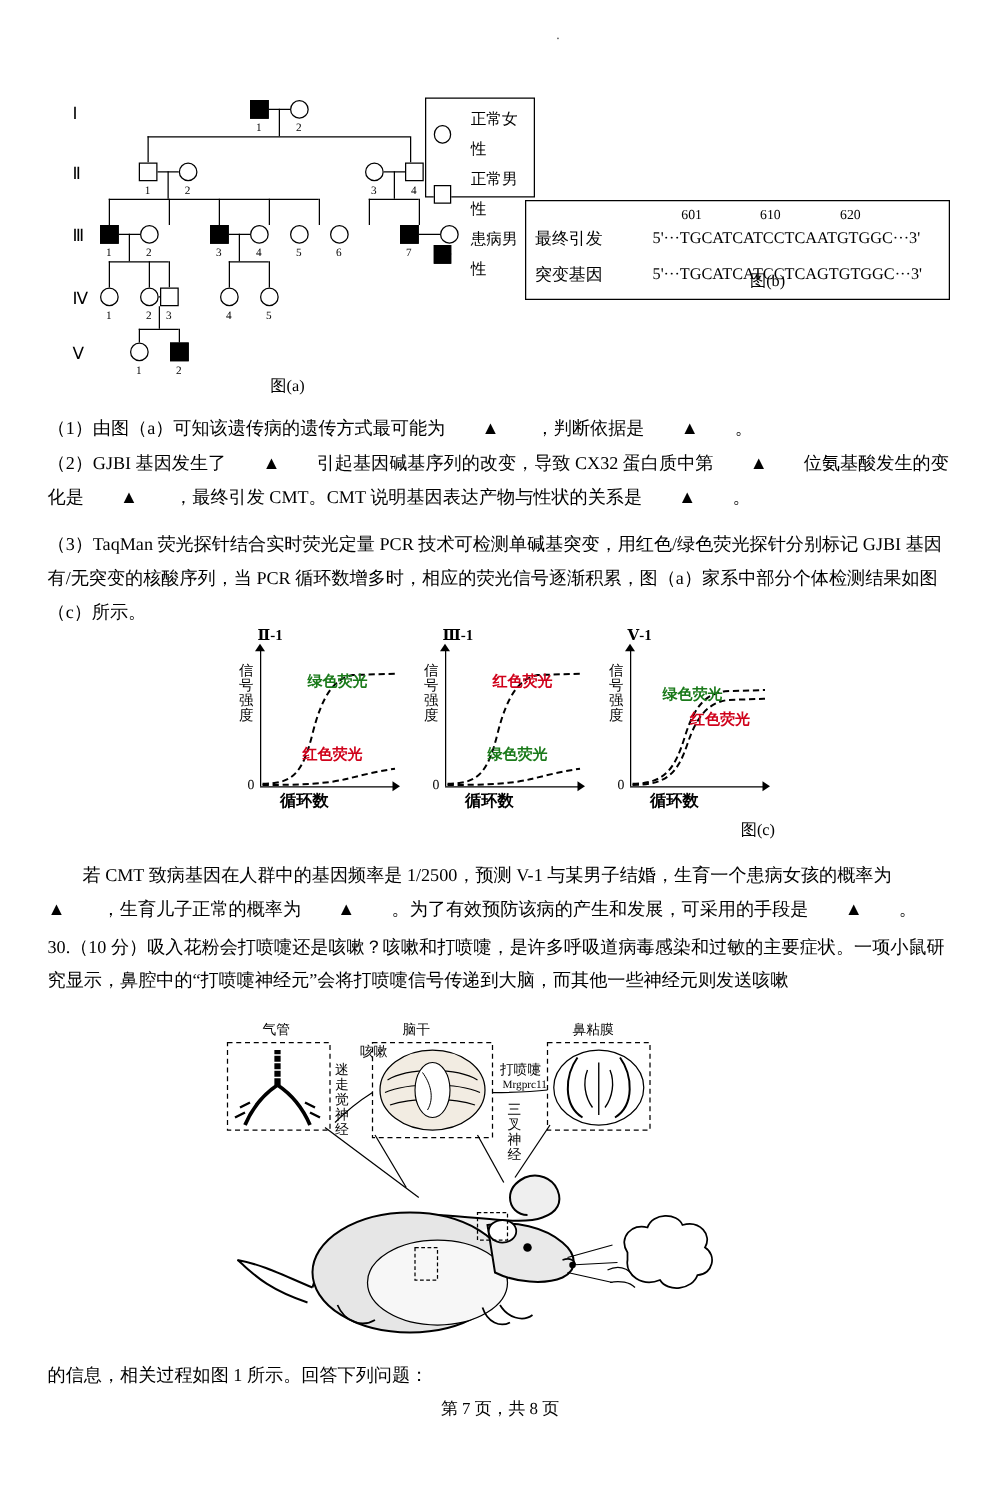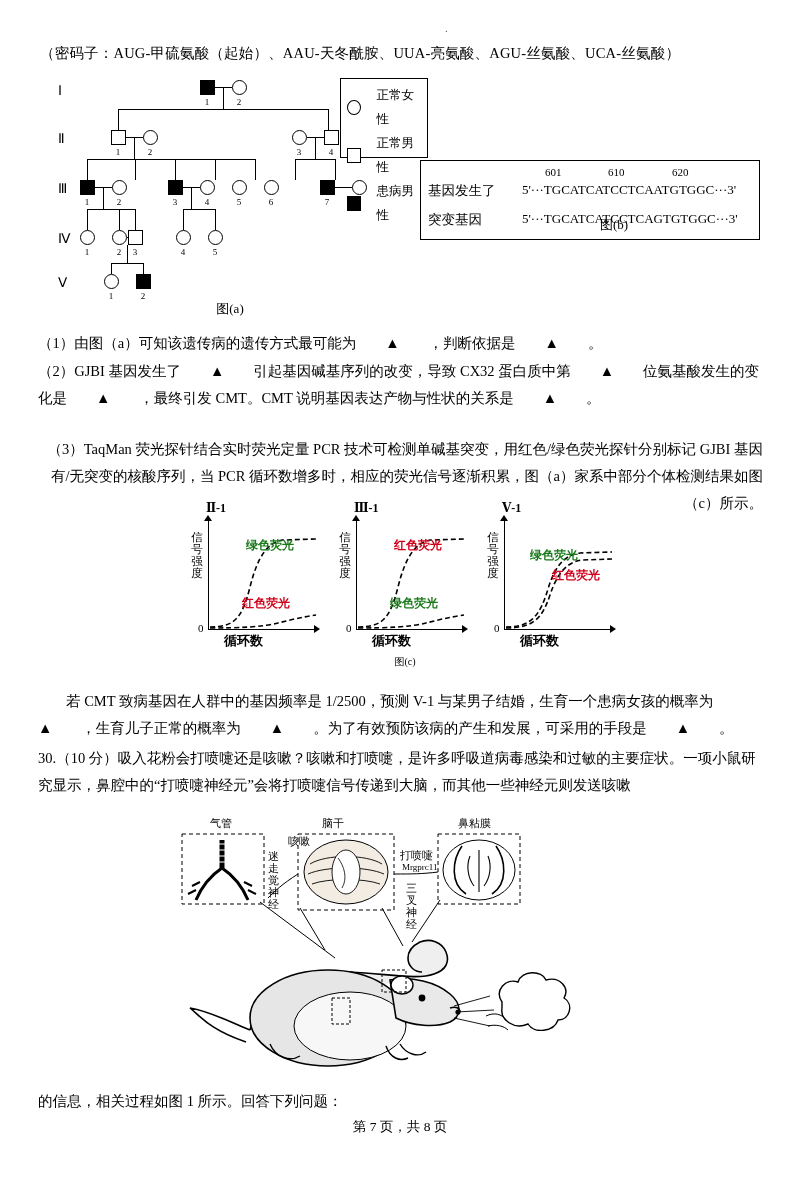--- a/index.html
+++ b/index.html
@@ -52,39 +52,38 @@
   .cx{position:absolute;left:18px;top:114px;width:108px;height:1px;background:#000;}
   .arrowup{position:absolute;left:14px;top:0px;width:0;height:0;border-left:4px solid transparent;border-right:4px solid transparent;border-bottom:6px solid #000;}
   .arrowright{position:absolute;left:124px;top:110px;width:0;height:0;border-top:4px solid transparent;border-bottom:4px solid transparent;border-left:6px solid #000;}
   .ctitle{position:absolute;left:16px;top:-14px;font-size:12px;font-weight:bold;}
   .ylab{position:absolute;left:0px;top:16px;width:14px;font-size:11.5px;line-height:12px;text-align:center;}
   .xlab{position:absolute;left:34px;top:117px;font-size:13px;font-weight:bold;}
   .zero{position:absolute;left:8px;top:107px;font-size:11px;}
   .clabel{position:absolute;font-size:12px;font-weight:bold;}
   .red{color:#d0021b;}
   .green{color:#1a7a1a;}
-  .fig-c{position:absolute;left:190px;top:655px;width:430px;text-align:center;font-size:10px;}
+  .fig-c{position:absolute;left:190px;top:655px;width:430px;text-align:right;font-size:13px;}
   
   .mousefig{position:absolute;left:150px;top:830px;width:520px;height:260px;}
   .mf-label{position:absolute;font-size:11px;}
   .footer{
     position:absolute;left:0;top:1118px;width:800px;text-align:center;
     font-size:13.5px;
   }
   .footrule{position:absolute;left:40px;top:1112px;width:720px;height:1px;background:#000;opacity:0;}
   .dotmark{position:absolute;left:445px;top:22px;font-size:11px;color:#555;}
 </style>
 </head>
 <body>
 
 <div class="page">
 
   <div class="dotmark">.</div>
 
-  <div class="codon-line">（密码子：AUG-甲硫氨酸（起始）、AAU-天冬酰胺、UUA-亮氨酸、AGU-丝氨酸、UCA-丝氨酸）</div>
 
   <div class="ped-wrap">
 
     <div class="gen-label" style="left:18px;top:10px;">Ⅰ</div>
     <div class="gen-label" style="left:18px;top:58px;">Ⅱ</div>
     <div class="gen-label" style="left:18px;top:108px;">Ⅲ</div>
     <div class="gen-label" style="left:18px;top:158px;">Ⅳ</div>
     <div class="gen-label" style="left:18px;top:202px;">Ⅴ</div>
 
     <div class="sym sq f" style="left:160px;top:8px;"></div>
@@ -192,30 +191,30 @@
     <div class="legend-row">
       <span class="lg-square-f"></span>
       <span>患病男性</span>
     </div>
   </div>
 
   <div class="seq-num" style="left:545px;top:166px;">601</div>
   <div class="seq-num" style="left:608px;top:166px;">610</div>
   <div class="seq-num" style="left:672px;top:166px;">620</div>
   <div class="seqbox"></div>
-  <div class="seq-label" style="left:428px;top:182px;">基因发生了</div>
+  <div class="seq-label" style="left:428px;top:182px;">最终引发</div>
   <div class="seq-row" style="left:522px;top:182px;">5'···TGCATCATCCTCAATGTGGC···3'</div>
   <div class="seq-label" style="left:428px;top:211px;">突变基因</div>
   <div class="seq-row" style="left:522px;top:211px;">5'···TGCATCATCCTCAGTGTGGC···3'</div>
   <div class="fig-b">图(b)</div>
   <div class="fig-a">图(a)</div>
 
   <div class="q" style="top:330px;">（1）由图（a）可知该遗传病的遗传方式最可能为　　▲　　，判断依据是　　▲　　。</div>
   <div class="q" style="top:358px;">（2）GJBI 基因发生了　　▲　　引起基因碱基序列的改变，导致 CX32 蛋白质中第　　▲　　位氨基酸发生的变化是　　▲　　，最终引发 CMT。CMT 说明基因表达产物与性状的关系是　　▲　　。</div>
-  <div class="q" style="top:436px;text-align:right;">（3）TaqMan 荧光探针结合实时荧光定量 PCR 技术可检测单碱基突变，用红色/绿色荧光探针分别标记 GJBI 基因有/无突变的核酸序列，当 PCR 循环数增多时，相应的荧光信号逐渐积累，图（a）家系中部分个体检测结果如图（c）所示。</div>
+  <div class="q" style="top:423px;">（3）TaqMan 荧光探针结合实时荧光定量 PCR 技术可检测单碱基突变，用红色/绿色荧光探针分别标记 GJBI 基因有/无突变的核酸序列，当 PCR 循环数增多时，相应的荧光信号逐渐积累，图（a）家系中部分个体检测结果如图（c）所示。</div>
 
   <div class="charts">
 
     <div class="chart" style="left:0px;top:0px;">
       <div class="ctitle">Ⅱ-1</div>
       <div class="arrowup"></div>
       <div class="cy"></div>
       <div class="cx"></div>
       <div class="arrowright"></div>
       <div class="ylab">信号强度</div>

